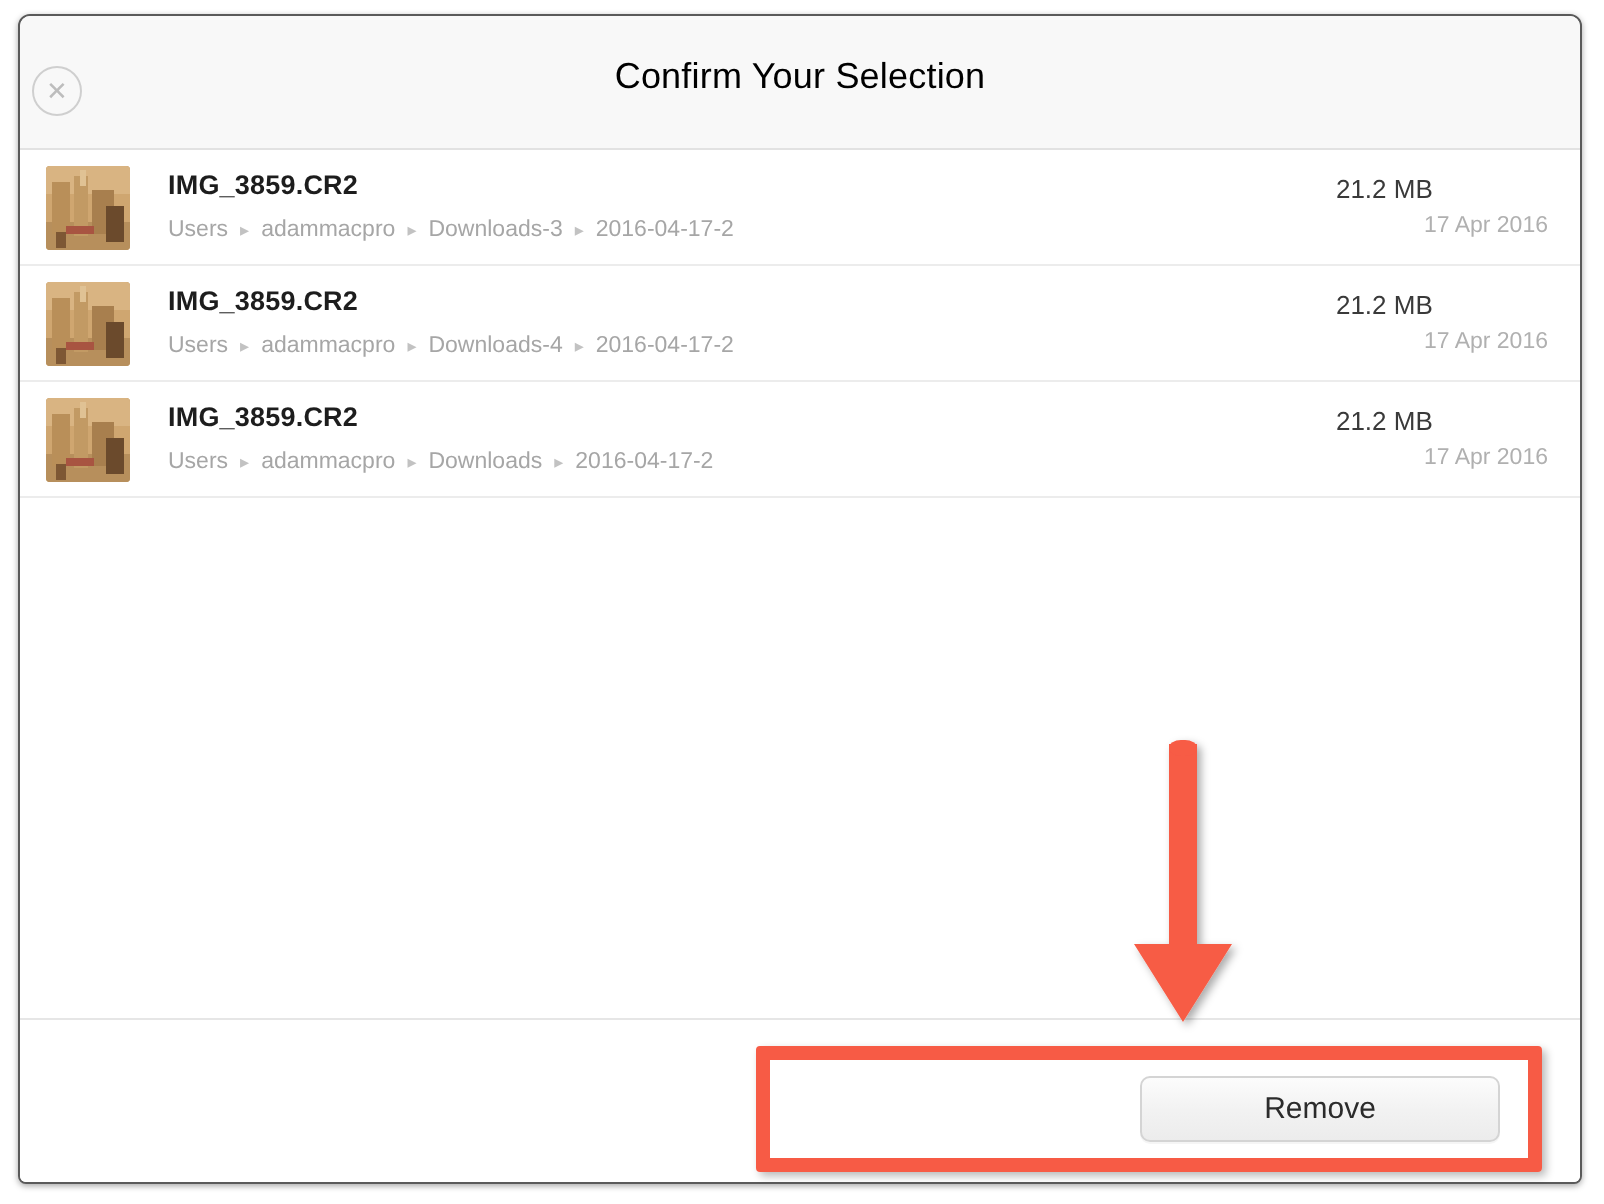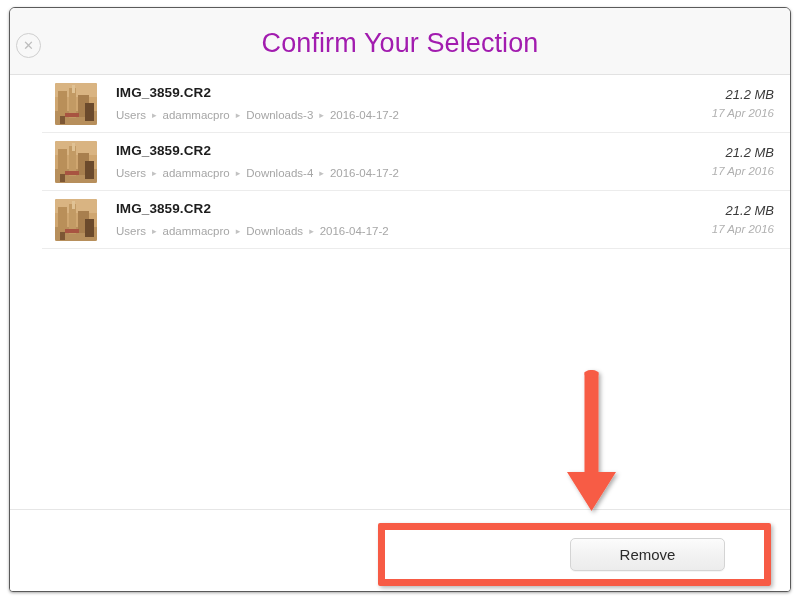--- a/index.html
+++ b/index.html
@@ -60,31 +60,30 @@
     line-height: 1;
     color: #bdbdbd;
     font-family: "Liberation Sans", sans-serif;
   }
   #dialog-title {
     position: absolute;
     left: 0;
     right: 0;
     top: 20px;
     text-align: center;
-    font-size: 27px;
-    color: #a21caf;
+    font-size: 18px;
+    color: #000000;
     font-weight: 400;
     letter-spacing: 0.1px;
   }
 
   
   #file-list {
     position: relative;
     background: #ffffff;
-    padding-left: 32px;
   }
   .file-row {
     position: relative;
     height: 58px;
     border-bottom: 1px solid #ececec;
     box-sizing: border-box;
     display: flex;
     align-items: center;
     padding: 0 14px 0 13px;
     background: #ffffff;
@@ -125,23 +124,22 @@
   .breadcrumb .sep {
     display: inline-block;
     margin: 0 6px;
     color: #c2c2c2;
     font-size: 9px;
     line-height: 14px;
   }
 
   .row-meta {
     flex: 0 0 auto;
-    text-align: right;
+    text-align: left;
     padding-right: 2px;
-    font-style: italic;
   }
   .file-size {
     font-size: 13px;
     color: #3a3a3a;
     line-height: 16px;
   }
   .file-date {
     margin-top: 3px;
     font-size: 11.5px;
     color: #b0b0b0;
@@ -182,21 +180,21 @@
     font-size: 10px;
     color: #3a3a3a;
     line-height: 1;
     position: relative;
     top: 1px;
   }
   #remove-button {
     position: absolute;
     left: 560px;
     top: 28px;
-    width: 155px;
+    width: 180px;
     height: 33px;
     border-radius: 5px;
     border: 1px solid #d4d4d4;
     background: linear-gradient(180deg, #fcfcfc 0%, #f2f2f2 52%, #ececec 100%);
     box-sizing: border-box;
     display: flex;
     align-items: center;
     justify-content: center;
     font-size: 15px;
     color: #2b2b2b;

